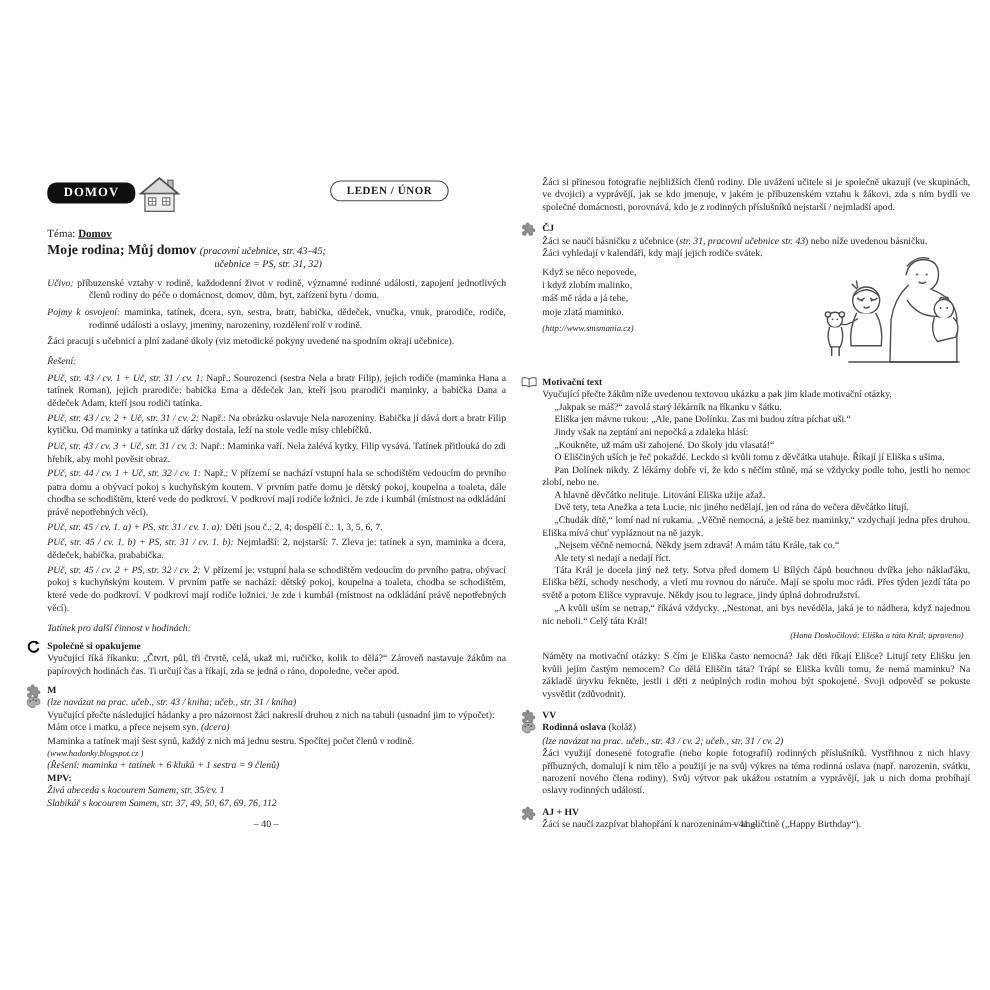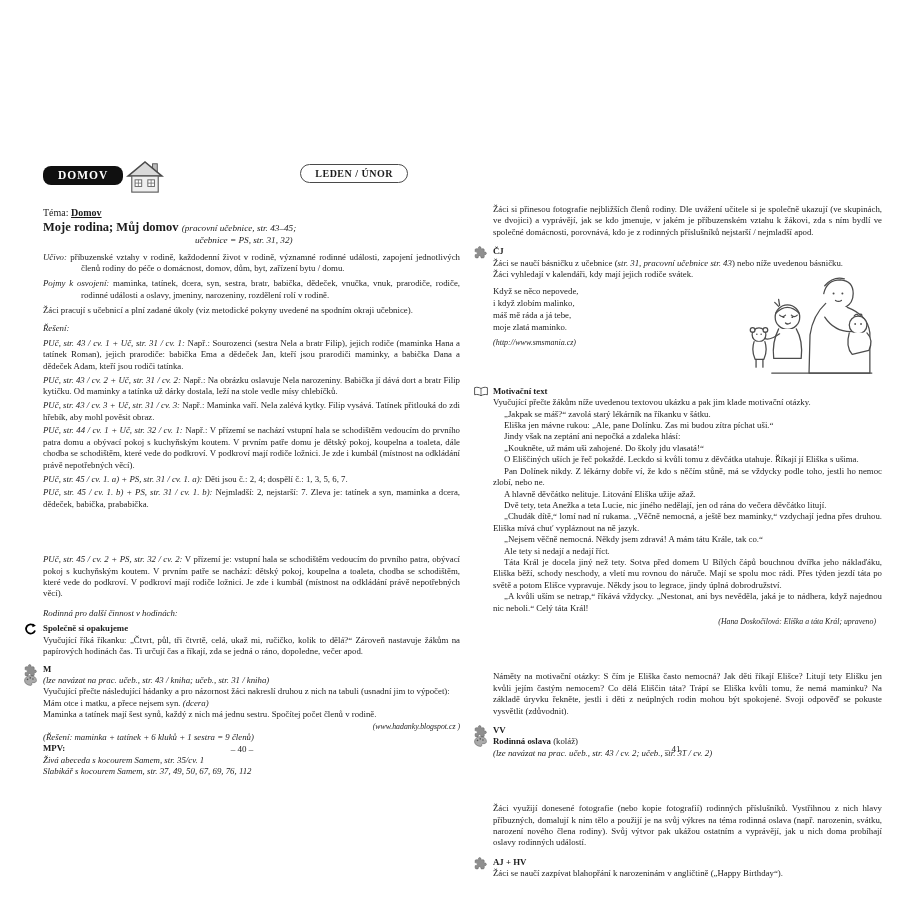--- a/index.html
+++ b/index.html
@@ -27,25 +27,25 @@
   .house{margin-left:3px;}
   .months{border:1.6px solid #4a4a4a;border-radius:10px;padding:3px 14px;
           font-weight:bold;font-size:10px;margin-right:52px;margin-top:4px;letter-spacing:.5px;}
   
   .tema{font-size:10px;margin-bottom:3px;}
   .title{font-size:12.5px;font-weight:bold;margin-bottom:1px;}
   .title .ref{font-weight:normal;font-style:italic;font-size:9.2px;}
   .title-ref2{font-style:italic;font-size:9.2px;padding-left:152px;margin-bottom:5px;}
   .hang-lbl{padding-left:38px;text-indent:-38px;margin-bottom:4px;}
   .sol{margin-bottom:2.5px;}
-  .gap4{margin-bottom:4px;} .gap6{margin-bottom:6px;} .gap8{margin-bottom:8px;margin-top:44px;} .gap20{}
+  .gap4{margin-bottom:4px;} .gap6{margin-bottom:6px;} .gap8{margin-bottom:8px;} .gap20{}
   .hang{position:relative;}
   .micon{position:absolute;left:-19px;top:0px;width:15px;height:14px;}
   .indent{text-indent:11px;}
-  .src-right{text-align:right;font-style:italic;font-size:7.8px;}
+  .src-right{text-align:left;font-style:italic;font-size:7.8px;}
   .pagenum{position:absolute;top:584px;left:0;width:100%;text-align:center;font-size:9px;}
   .poem-row{display:flex;margin-top:6px;margin-bottom:6px;}
   .poem{flex:0 0 auto;}
   .poem p{line-height:11.8px;}
   .illu{margin-left:auto;margin-right:2px;margin-top:-14px;}
   .credit{text-align:right;font-style:italic;font-size:7.8px;margin:2px 6px 8px 0;font-family:Liberation Serif, serif;}
 </style>
 </head>
 <body>
 
@@ -83,21 +83,21 @@
     <p class="bi gap4">Řešení:</p>
 
     <p class="just sol"><span class="bi">PUč, str. 43 / cv. 1 + Uč, str. 31 / cv. 1:</span><span> Např.: Sourozenci (sestra Nela a bratr Filip), jejich rodiče (maminka Hana a tatínek Roman), jejich prarodiče: babička Ema a dědeček Jan, kteří jsou prarodiči maminky, a babička Dana a dědeček Adam, kteří jsou rodiči tatínka.</span></p>
     <p class="just sol"><span class="bi">PUč, str. 43 / cv. 2 + Uč, str. 31 / cv. 2:</span><span> Např.: Na obrázku oslavuje Nela narozeniny. Babička jí dává dort a bratr Filip kytičku. Od maminky a tatínka už dárky dostala, leží na stole vedle mísy chlebíčků.</span></p>
     <p class="just sol"><span class="bi">PUč, str. 43 / cv. 3 + Uč, str. 31 / cv. 3:</span><span> Např.: Maminka vaří. Nela zalévá kytky. Filip vysává. Tatínek přitlouká do zdi hřebík, aby mohl pověsit obraz.</span></p>
     <p class="just sol"><span class="bi">PUč, str. 44 / cv. 1 + Uč, str. 32 / cv. 1:</span><span> Např.: V přízemí se nachází vstupní hala se schodištěm vedoucím do prvního patra domu a obývací pokoj s kuchyňským koutem. V prvním patře domu je dětský pokoj, koupelna a toaleta, dále chodba se schodištěm, které vede do podkroví. V podkroví mají rodiče ložnici. Je zde i kumbál (místnost na odkládání právě nepotřebných věcí).</span></p>
     <p class="just sol"><span class="bi">PUč, str. 45 / cv. 1. a) + PS, str. 31 / cv. 1. a):</span><span> Děti jsou č.: 2, 4; dospělí č.: 1, 3, 5, 6, 7.</span></p>
     <p class="just sol"><span class="bi">PUč, str. 45 / cv. 1. b) + PS, str. 31 / cv. 1. b):</span><span> Nejmladší: 2, nejstarší: 7. Zleva je: tatínek a syn, maminka a dcera, dědeček, babička, prababička.</span></p>
     <p class="just sol gap8"><span class="bi">PUč, str. 45 / cv. 2 + PS, str. 32 / cv. 2:</span><span> V přízemí je: vstupní hala se schodištěm vedoucím do prvního patra, obývací pokoj s kuchyňským koutem. V prvním patře se nachází: dětský pokoj, koupelna a toaleta, chodba se schodištěm, které vede do podkroví. V podkroví mají rodiče ložnici. Je zde i kumbál (místnost na odkládání právě nepotřebných věcí).</span></p>
 
-    <p class="bi gap4">Rodinná pro další činnost v hodinách:</p>
+    <p class="bi gap4">Tatínek pro další činnost v hodinách:</p>
 
     <p class="b hang">
       <span class="micon">
         <svg width="13" height="13" viewBox="0 0 16 16">
             <path d="M13.6 9.2a5.7 5.7 0 1 1-1.3-5.9" fill="none" stroke="#000" stroke-width="2.2"></path>
             <path d="M10.8 0.6 L14.6 3.4 L10.2 5.2 Z" fill="#000"></path>
           </svg>
       </span>
       <span>Společně si opakujeme</span>
     </p>

